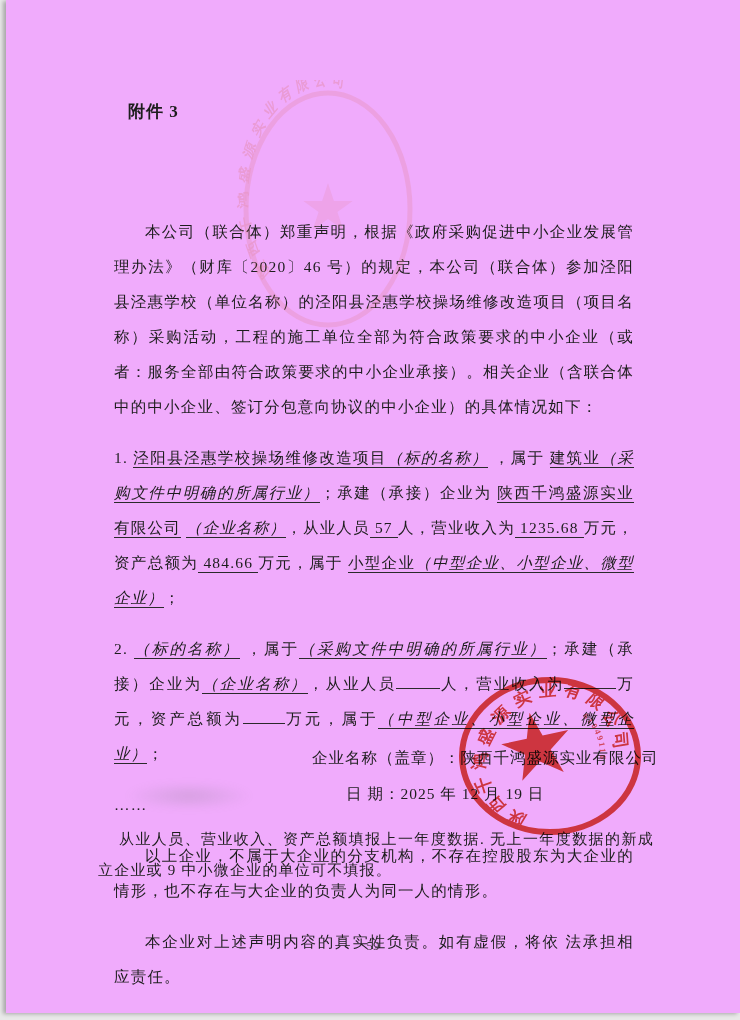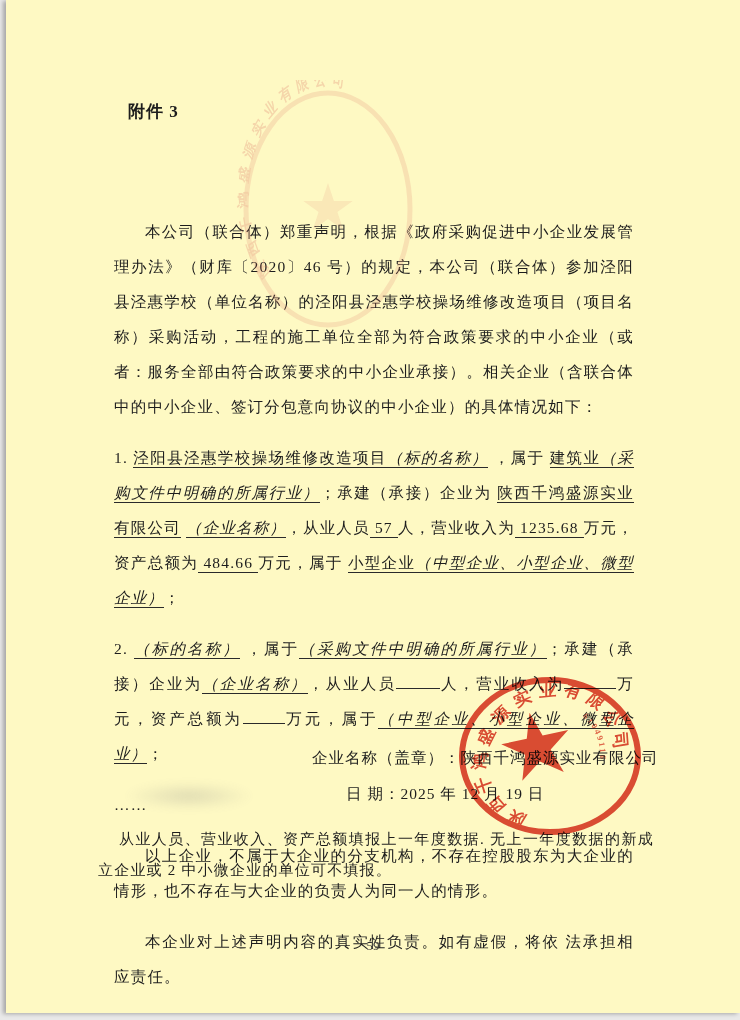--- a/index.html
+++ b/index.html
@@ -4,21 +4,21 @@
 <style>
   html,body{margin:0;padding:0;}
   body{
     width:740px;height:1020px;position:relative;
     background:#e9e9e9;overflow:hidden;
     font-family:"Liberation Serif","DejaVu Serif",serif;
     color:#1d1d1d;
   }
   .page{
     position:absolute;left:6px;top:0;width:734px;height:1013px;
-    background:#fef9c3;
+    background:#f0abfc;
     box-shadow:-3px 1px 4px rgba(0,0,0,.28);
   }
   .attachment{
     position:absolute;left:122px;top:100px;
     font-size:17px;font-weight:bold;letter-spacing:1px;
   }
   .doc-title{
     position:absolute;left:0;top:158px;width:734px;
     text-align:center;font-size:19px;font-weight:bold;letter-spacing:1px;
   }
@@ -77,21 +77,21 @@
     <div class="name-line">
       <span>企业名称（盖章）：</span><span>陕西千鸿盛源实业有限公司</span>
     </div>
     <div class="date-line">
       <span>日  期：</span><span>2025 年 12 月 19 日</span>
     </div>
   </div>
 
   <div class="smudge"></div>
 
-  <div class="footnote">从业人员、营业收入、资产总额填报上一年度数据. 无上一年度数据的新成立企业或 2 中小微企业的单位可不填报。</div>
+  <div class="footnote">从业人员、营业收入、资产总额填报上一年度数据. 无上一年度数据的新成立企业或 9 中小微企业的单位可不填报。</div>
 
   <div class="page-number">59</div>
 
   <svg class="stamp stamp-top" width="200" height="258" viewBox="-100 -129 200 258">
     <defs>
       <path id="arcTop" d="M -82 52 A 105 105 0 1 1 82 52" fill="none"></path>
     </defs>
     <g opacity="0.5">
       <ellipse cx="0" cy="0" rx="82" ry="116" fill="none" stroke="#dd6f61" stroke-width="5" opacity="0.55"></ellipse>
       <g transform="scale(0.76,1.05) rotate(-6)">

